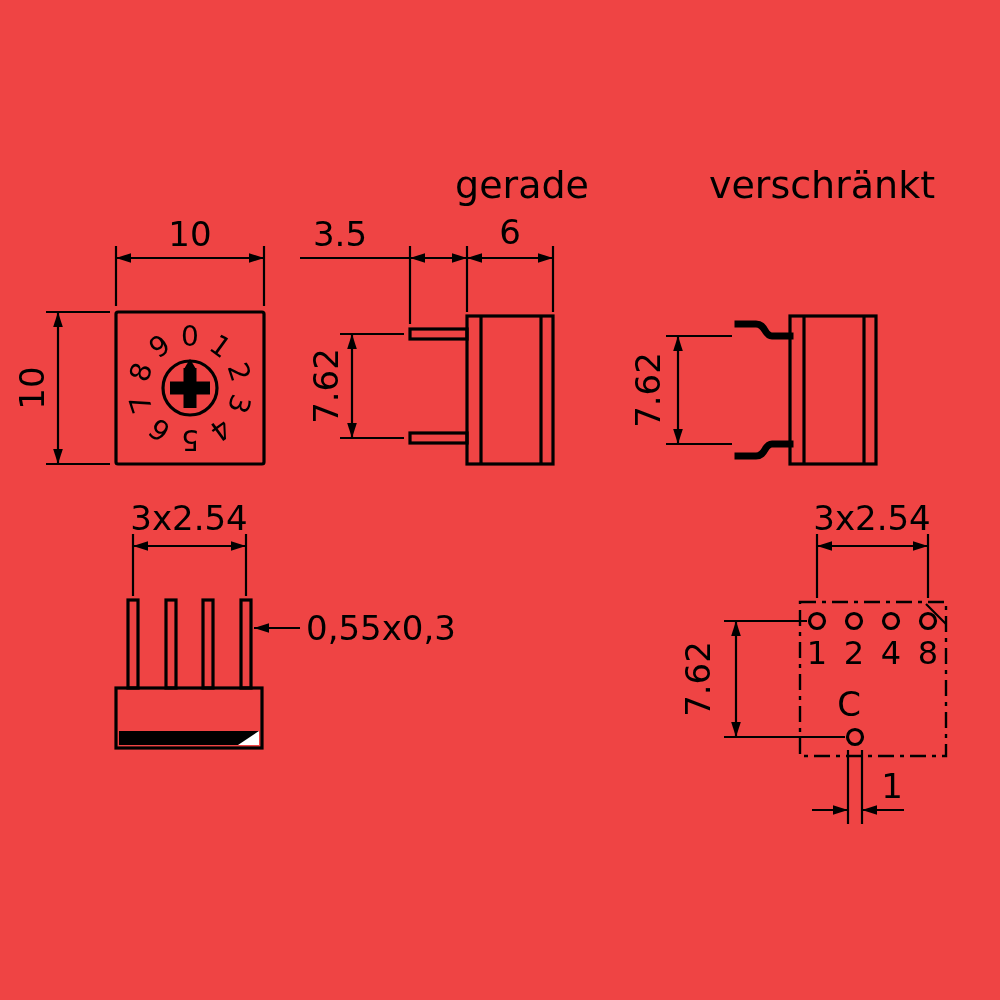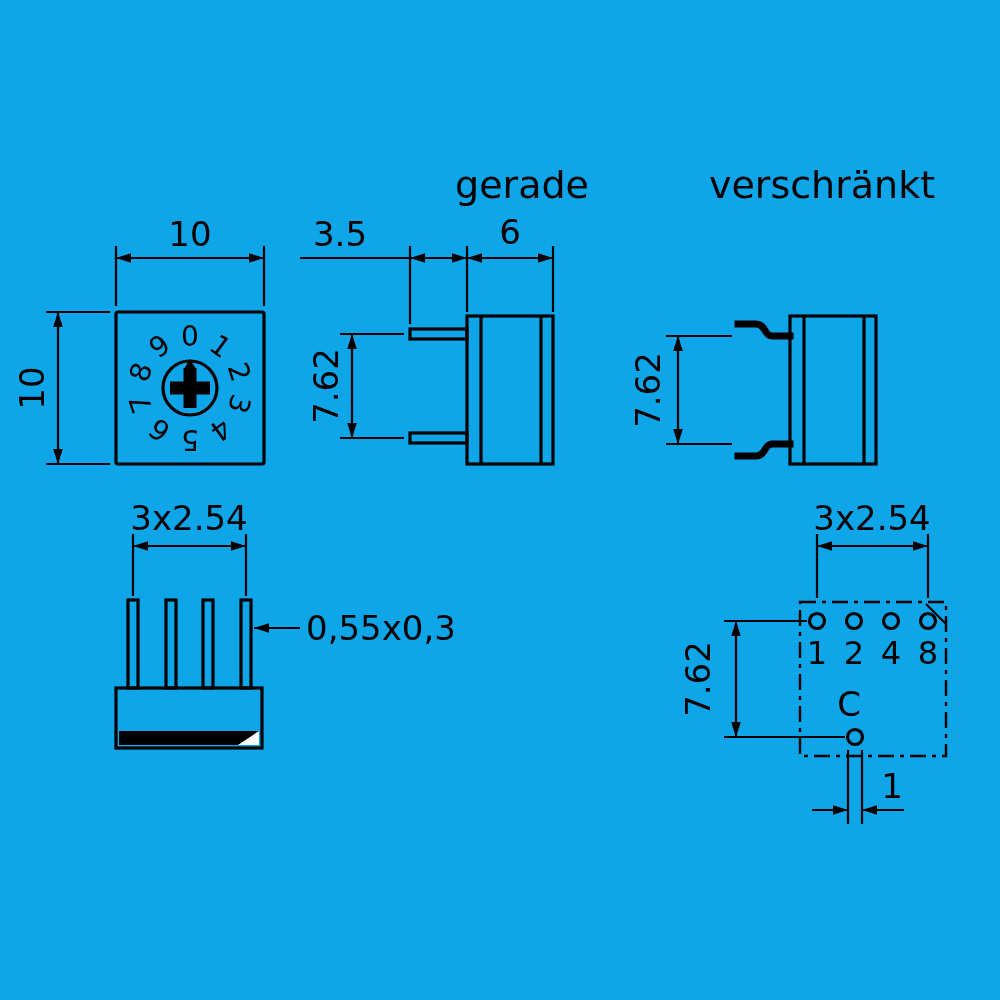--- a/index.html
+++ b/index.html
@@ -1,16 +1,16 @@
 <!DOCTYPE html>
 <html><head>
 <meta charset="utf-8">
 <style>
   html,body{margin:0;padding:0;background:#ffffff;}
-  .stage{position:relative;width:1000px;height:1000px;background:#0ea5e9;overflow:hidden;}
+  .stage{position:relative;width:1000px;height:1000px;background:#ef4444;overflow:hidden;}
   svg{display:block;}
   .outline{fill:none;stroke:#000;stroke-width:3.2;}
   .thin{fill:none;stroke:#000;stroke-width:2.2;}
   .dash{fill:none;stroke:#000;stroke-width:2.4;stroke-dasharray:16 6 4 6;}
   .pin-thick{fill:none;stroke:#000;stroke-width:7;stroke-linecap:square;}
   text{font-family:"DejaVu Sans", sans-serif;fill:#000;}
   .title{font-size:38px;}
   .dim{font-size:34px;}
   .digit{font-size:28px;}
   .pinlabel{font-size:32px;}

